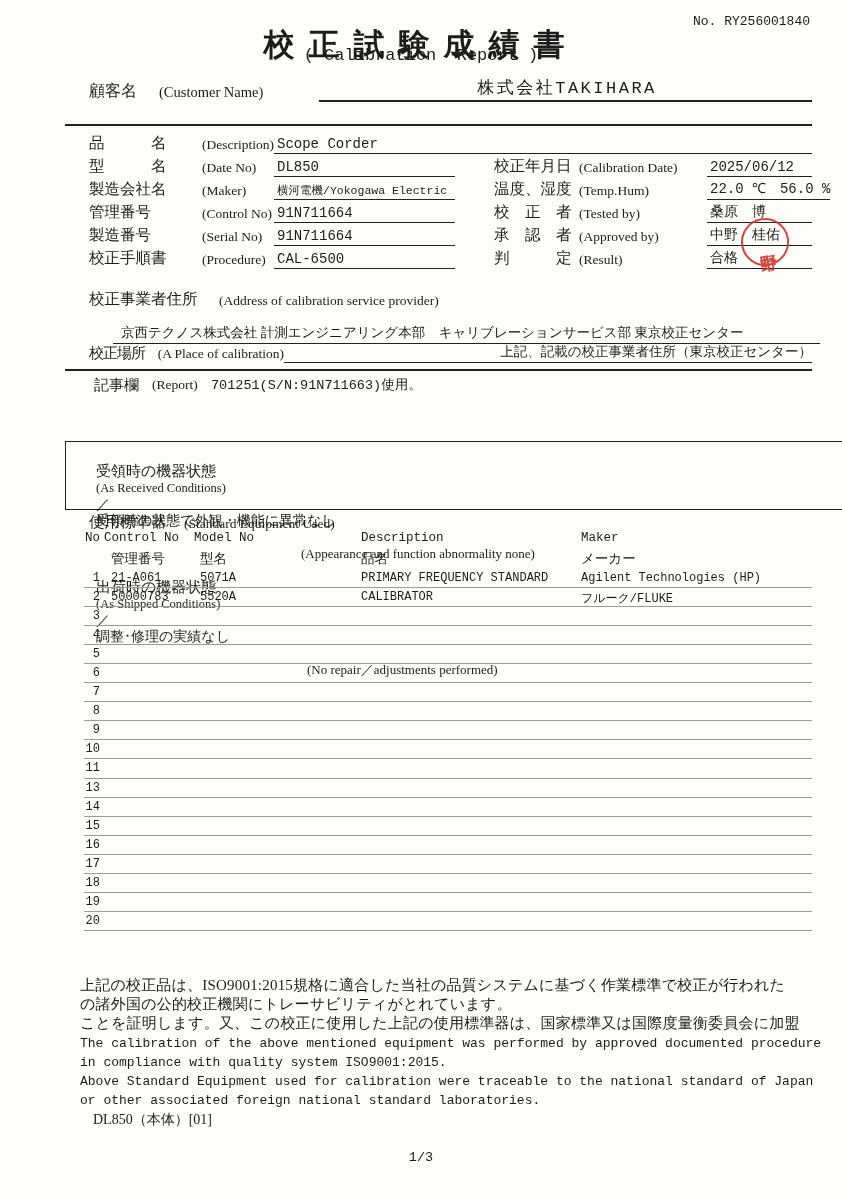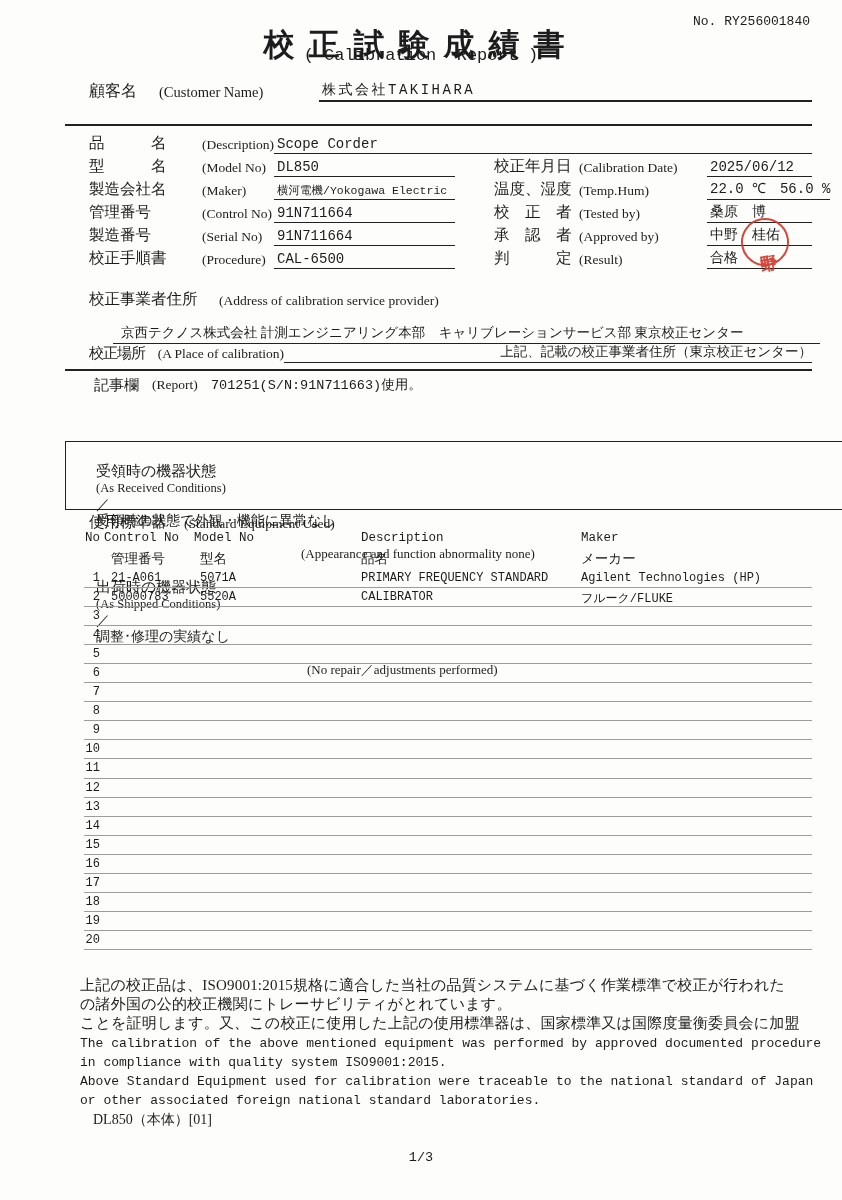--- a/index.html
+++ b/index.html
@@ -14,21 +14,21 @@
   .report-no{position:absolute;top:14px;left:693px;font-size:13px;}
 
   .frow{position:absolute;display:flex;align-items:flex-end;height:22px;}
   .jlab{font-size:15.5px;white-space:pre;flex:0 0 auto;margin-left:24px;}
   .elab{font-size:13.5px;white-space:pre;flex:0 0 auto;padding-bottom:1px;}
   .val{flex:1 1 auto;border-bottom:1.5px solid #222;font-size:13.5px;
        white-space:pre;padding:0 0 1px 3px;}
   .cust{left:65px;top:79px;width:747px;height:23px;}
   .cust .jlab{width:70px;font-size:16px;}
   .cust .elab{width:160px;font-size:14.5px;}
-  .cust .val{border-bottom:2px solid #222;font-size:14px;letter-spacing:2.5px;}
+  .cust .val{border-bottom:2px solid #222;font-size:17px;letter-spacing:2.5px;text-align:center;}
 
   .sep{position:absolute;left:65px;width:747px;border-top:2px solid #222;height:0;}
 
   .lrow{left:65px;width:390px;}
   .lrow.full{width:747px;}
   .lrow .jlab{width:113px;}
   .lrow .elab{width:72px;}
   .lrow .val{font-size:14px;}
   .val.small{font-size:11.5px;}
   .rrow{left:470px;width:342px;}
@@ -105,21 +105,21 @@
 
   <div class="sep" style="top:124px;"></div>
 
   <div class="frow lrow full" style="top:132px;">
     <span class="jlab">品　　　名</span>
     <span class="elab">(Description)</span>
     <span class="val mono">Scope Corder</span>
   </div>
   <div class="frow lrow" style="top:155px;">
     <span class="jlab">型　　　名</span>
-    <span class="elab">(Model No)</span>
+    <span class="elab">(Date No)</span>
     <span class="val mono">DL850</span>
   </div>
   <div class="frow lrow" style="top:178px;">
     <span class="jlab">製造会社名</span>
     <span class="elab">(Maker)</span>
     <span class="val mono small">横河電機/Yokogawa Electric</span>
   </div>
   <div class="frow lrow" style="top:201px;">
     <span class="jlab">管理番号</span>
     <span class="elab">(Control No)</span>
@@ -286,27 +286,20 @@
     </div>
     <div class="trow mono">
       <span class="c-no">10</span>
       <span class="c-ctrl"></span>
         <span class="c-model"></span>
         <span class="c-desc"></span>
         <span class="c-maker"></span>
     </div>
     <div class="trow mono">
       <span class="c-no">11</span>
-      <span class="c-ctrl"></span>
-        <span class="c-model"></span>
-        <span class="c-desc"></span>
-        <span class="c-maker"></span>
-    </div>
-    <div class="trow mono">
-      <span class="c-no">12</span>
       <span class="c-ctrl"></span>
         <span class="c-model"></span>
         <span class="c-desc"></span>
         <span class="c-maker"></span>
     </div>
     <div class="trow mono">
       <span class="c-no">13</span>
       <span class="c-ctrl"></span>
         <span class="c-model"></span>
         <span class="c-desc"></span>

